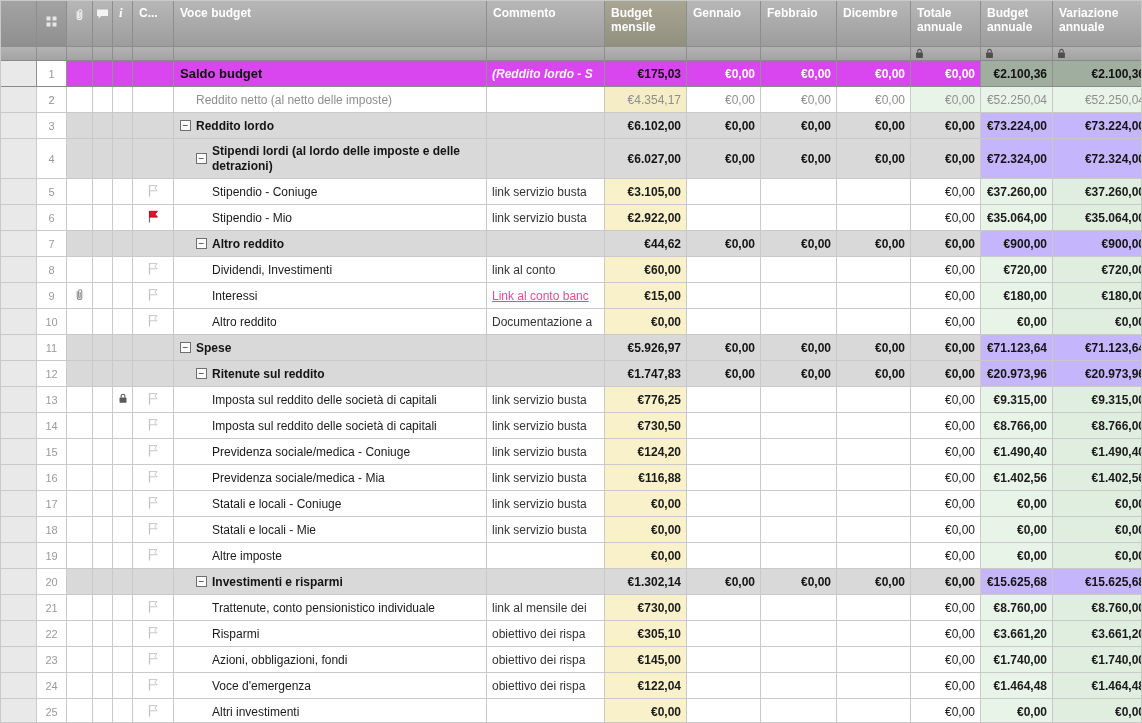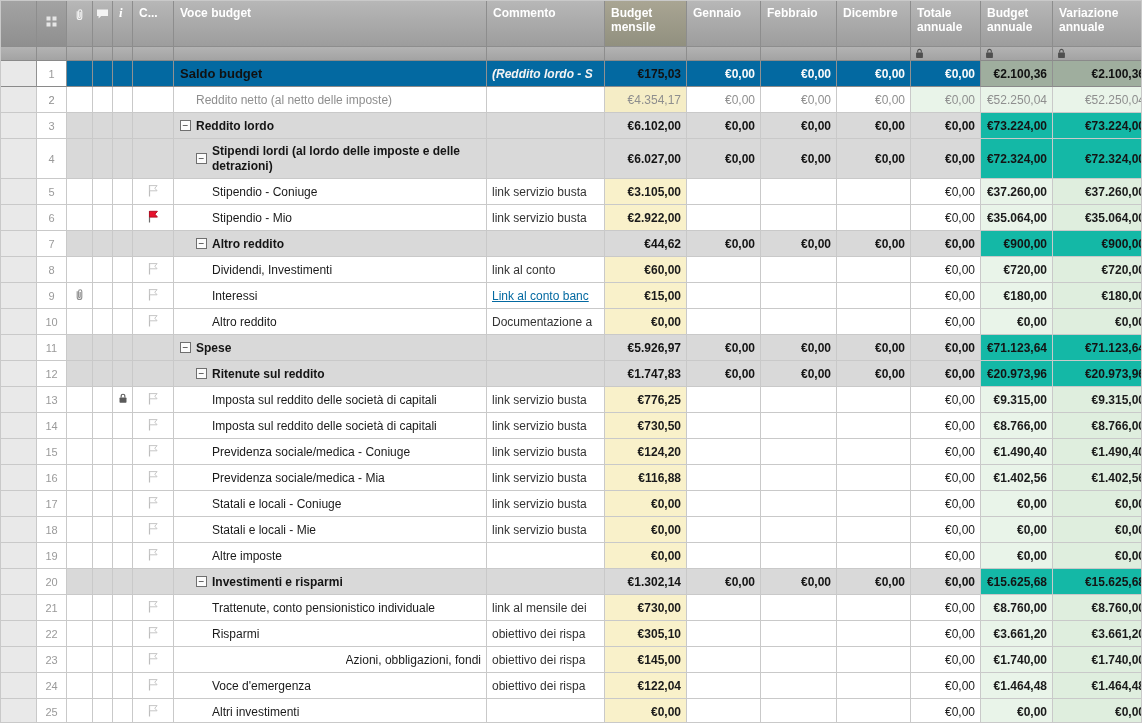--- a/index.html
+++ b/index.html
@@ -24,38 +24,38 @@
   overflow:hidden;white-space:nowrap;background:#fff;min-width:0;}
 .gut{background:#e9e9e9;}
 .num{justify-content:center;color:#9a9a9a;font-size:11px;background:#fff;padding:0 2px;}
 .attach,.comment,.info,.flag{justify-content:center;padding:0 2px;}
 .r{justify-content:flex-end;}
 .yellow{background:#f9f1ca;font-weight:bold;}
 .minus{width:11px;height:11px;border:1px solid #6f6f6f;background:#fbfbfb;display:inline-flex;align-items:center;justify-content:center;
   font-size:10px;line-height:9px;color:#2c2c2c;margin-right:5px;flex:none;font-weight:normal;}
 .vtext{overflow:hidden;text-overflow:clip;}
 .tall .voce{white-space:normal;line-height:1.25;}
-.link{color:#0369a1;text-decoration:underline;}
-
-.k-grand .cell{background:#0369a1;border-right-color:#919191;border-bottom-color:#8a8a8a;font-weight:bold;color:#111;}
+.link{color:#ec4899;text-decoration:underline;}
+
+.k-grand .cell{background:#d946ef;border-right-color:#919191;border-bottom-color:#8a8a8a;font-weight:bold;color:#111;}
 .k-grand .gut{background:#e9e9e9;}
 .k-grand .num{background:#fff;font-weight:normal;color:#9a9a9a;}
 .k-grand .voce{font-size:13px;}
 .k-grand .mon,.k-grand .tot{color:#fbfbfb;}
 .k-grand .bud,.k-grand .var{background:#9fae9e;}
 .k-grand .gcom{color:#f3f3f3;font-style:italic;font-weight:bold;}
 
 .k-muted .cell{color:#8e8e8e;}
 .k-muted .yellow{background:#f5edc6;font-weight:normal;}
 .k-muted .tot,.k-muted .bud,.k-muted .var{background:#e9f4e9;}
 
 .k-section .cell{background:#d9d9d9;font-weight:bold;color:#141414;}
 .k-section .gut{background:#e9e9e9;}
 .k-section .num{background:#fff;font-weight:normal;color:#9a9a9a;}
-.k-section .bud,.k-section .var{background:#14b8a6;}
+.k-section .bud,.k-section .var{background:#c4b5fd;}
 
 .k-detail .mensile{font-weight:bold;}
 .k-detail .bud{background:#e9f4e9;font-weight:bold;}
 .k-detail .var{background:#dfeede;font-weight:bold;}
 .k-detail .commento{color:#333;}
 </style>
 </head>
 <body>
 
 <div id="sheet">
@@ -665,21 +665,21 @@
         <div class="cell num">23</div>
         <div class="cell attach"></div>
         <div class="cell comment"></div>
         <div class="cell info"></div>
         <div class="cell flag">
           <span><svg width="12" height="13" viewBox="0 0 12 13">
               <line x1="2.5" y1="1" x2="2.5" y2="12.5" stroke="#bdbdbd" stroke-width="1.2"></line>
               <path d="M2.5 1.6h7.6l-2.3 2.6 2.3 2.6H2.5z" fill="none" stroke="#c6c6c6"></path>
             </svg></span>
         </div>
-        <div class="cell voce" style="padding-left: 38px; justify-content: flex-end;">
+        <div class="cell voce" style="padding-left: 38px;">
           <span class="vtext">Azioni, obbligazioni, fondi</span>
         </div>
         <div class="cell commento">
           <span class="">obiettivo dei rispa</span>
         </div>
         <div class="cell mensile r yellow">€145,00</div>
         <div class="cell mon r"></div>
         <div class="cell mon r"></div>
         <div class="cell mon r"></div>
         <div class="cell tot r">€0,00</div>

